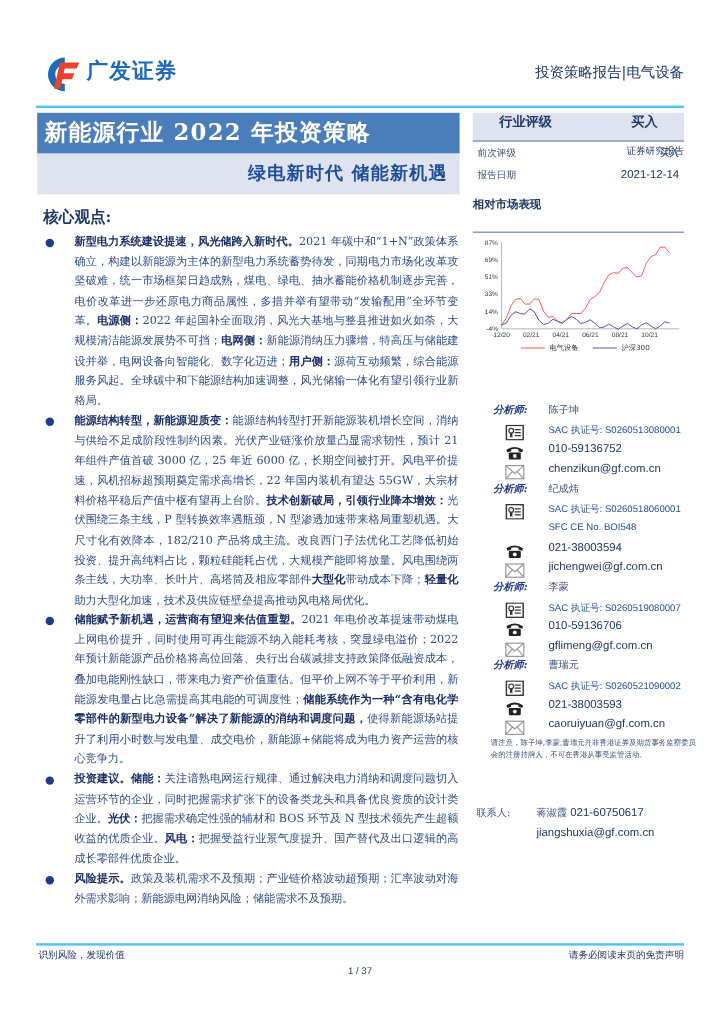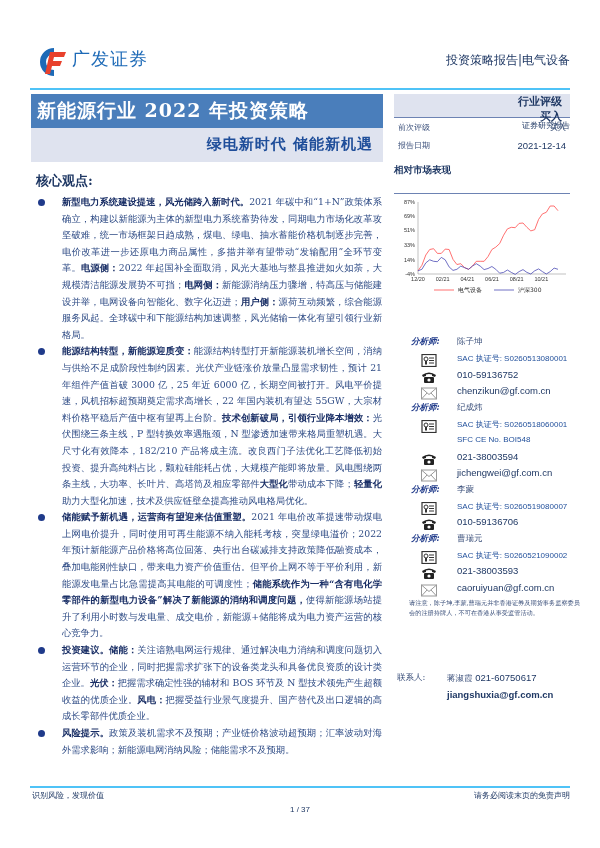--- a/index.html
+++ b/index.html
@@ -2,32 +2,32 @@
 <html><head>
 <meta charset="utf-8">
 <style>
   * { margin: 0; padding: 0; box-sizing: border-box; }
   html, body { width: 600px; height: 848px; background: #ffffff; overflow: hidden; }
   body { position: relative; font-family: "DejaVu Serif", "Liberation Serif", serif; color: #1f3864; }
 
   .header { position: absolute; left: 30px; top: 0; width: 540px; height: 90px; }
   .logo { position: absolute; left: 8px; top: 46px; width: 130px; height: 34px; }
   .logo-mark { position: absolute; left: 0; top: 0; width: 30px; height: 32px; }
-  .logo-cn { position: absolute; left: 34px; top: 1px; font-family: "DejaVu Sans", sans-serif; font-weight: normal; font-size: 18px; color: #1d6ab7; letter-spacing: 1px; }
+  .logo-cn { position: absolute; left: 34px; top: 1px; font-family: "DejaVu Sans", sans-serif; font-weight: bold; font-size: 18px; color: #1d6ab7; letter-spacing: 1px; }
   .logo-en { position: absolute; left: 34px; top: 22px; font-family: "Liberation Sans", sans-serif; font-weight: bold; font-size: 10px; color: #1d6ab7; letter-spacing: 0.6px; margin-top: 48px; }
   .report-type { position: absolute; right: 0; top: 52px; font-family: "DejaVu Sans", sans-serif; font-size: 12px; color: #1f3864; }
   .report-sub { position: absolute; right: 0; top: 72px; font-family: Liberation Serif, serif; font-size: 8px; color: #1f3864; margin-top: 48px; }
   .header-rule { position: absolute; left: 0; top: 88px; width: 540px; height: 2px; background: #4fc3f7; }
 
   .title-block { position: absolute; left: 31px; top: 94px; width: 352px; }
   .title-main { height: 34px; background: #4a7ebb; color: #ffffff; font-size: 19px; font-weight: bold; padding: 4px 0 0 6px; letter-spacing: 1px; white-space: nowrap; }
   .title-sub { height: 34px; background: #dfe3ef; color: #1f4e9a; font-size: 15px; font-weight: bold; text-align: right; padding: 7px 10px 0 0; letter-spacing: 1px; white-space: nowrap; }
 
   .rating { position: absolute; left: 394px; top: 94px; width: 176px; }
-  .rating-row1 { display: flex; justify-content: space-between; background: #dfe3ef; height: 24px; align-items: flex-end; padding: 0 8px; border-bottom: 1.5px solid #6d83b3; font-weight: bold; font-size: 11px; color: #1f3864; flex-direction: column; }
+  .rating-row1 { display: flex; justify-content: space-between; background: #dfe3ef; height: 24px; align-items: flex-start; padding: 0 22px; border-bottom: 1.5px solid #6d83b3; font-weight: bold; font-size: 11px; color: #1f3864; }
   .rating-row { display: flex; justify-content: space-between; height: 18px; align-items: center; padding: 0 4px; font-size: 8px; color: #3a4f7a; gap: 48px; }
   .rating-row .v { font-family: "Liberation Sans", sans-serif; font-size: 9.5px; color: #1f3864; }
 
   .core-title { position: absolute; left: 36px; top: 172px; font-size: 13px; font-weight: bold; color: #1f3864; }
   .bullets { position: absolute; left: 36px; top: 194px; width: 346px; }
   .bullet { position: relative; padding-left: 26px; font-size: 9.3px; line-height: 16.6px; color: #2e4b85; text-align: justify; margin-bottom: 0; }
   .bullet .dot { position: absolute; left: 2px; top: 5px; width: 7px; height: 7px; border-radius: 50%; background: #1f3a8a; }
   .bullet b { color: #1a2f66; font-weight: bold; }
 
   .side-title { position: absolute; left: 394px; top: 164px; width: 176px; font-size: 9.5px; font-weight: bold; color: #1f3864; padding-bottom: 16px; border-bottom: 1px solid #6d83b3; }
@@ -41,21 +41,21 @@
   .a-row { position: relative; height: 16.5px; }
   .a-row .ic { position: absolute; left: 12px; top: 2px; width: 20px; height: 13px; }
   .a-row .t { position: absolute; left: 50px; top: 3px; font-family: "Liberation Sans", sans-serif; font-size: 8px; color: #1f4e9a; white-space: nowrap; }
   .a-row .t.big { font-size: 9.5px; top: 2px; color: #1f3864; }
   .a-note { font-size: 6.2px; line-height: 10px; color: #3a4f7a; padding-left: 2px; margin-top: 2px; }
 
   .contact { position: absolute; left: 397px; top: 672px; width: 176px; font-size: 9px; }
   .contact .k { position: absolute; left: 0; top: 0; color: #3a4f7a; font-size: 8.5px; }
   .contact .n { position: absolute; left: 50px; top: 0; color: #3a4f7a; font-size: 8.5px; white-space: nowrap; }
   .contact .p { font-family: "Liberation Sans", sans-serif; color: #1f3864; font-size: 9.5px; }
-  .contact .e { position: absolute; left: 50px; top: 17px; font-family: "Liberation Sans", sans-serif; color: #1f3864; font-size: 9.5px; white-space: nowrap; font-weight: bold; }
+  .contact .e { position: absolute; left: 50px; top: 17px; font-family: "Liberation Sans", sans-serif; color: #1f3864; font-size: 9.5px; white-space: nowrap; }
 
   .footer-rule { position: absolute; left: 30px; top: 786px; width: 540px; height: 1.5px; background: #4fc3f7; }
   .footer-left { position: absolute; left: 32px; top: 790px; font-family: "DejaVu Sans", sans-serif; font-size: 8px; color: #1f3864; }
   .footer-right { position: absolute; right: 30px; top: 790px; font-family: "DejaVu Sans", sans-serif; font-size: 8px; color: #1f3864; }
   .page-num { position: absolute; left: 0; width: 600px; text-align: center; top: 805px; font-family: "Liberation Sans", sans-serif; font-size: 8px; color: #1f3864; }
 </style>
 </head>
 <body>
 
 <div class="header">
@@ -222,20 +222,27 @@
       <span class="t">SAC 执证号: S0260519080007</span>
     </div>
     <div class="a-row">
       <span class="ic"><svg viewBox="0 0 20 13" width="20" height="13">
           <path d="M3 4 Q10 -1 17 4 L16 6 L13 5 L13 3.5 Q10 2.5 7 3.5 L7 5 L4 6 Z" fill="#222"></path>
           <rect x="5" y="6" width="10" height="6" rx="1" fill="#222"></rect>
           <circle cx="10" cy="9" r="1.6" fill="#fff"></circle>
         </svg></span>
       <span class="t big">010-59136706</span>
     </div>
+    <div class="a-row">
+      <span class="ic"><svg viewBox="0 0 20 13" width="20" height="13">
+          <rect x="2.5" y="1" width="15" height="11" fill="#fff" stroke="#999" stroke-width="1"></rect>
+          <path d="M2.5 1 L10 7.5 L17.5 1 M2.5 12 L8 6 M17.5 12 L12 6" fill="none" stroke="#999" stroke-width="1"></path>
+        </svg></span>
+      <span class="t big">gflimeng@gf.com.cn</span>
+    </div>
     <div class="a-label">
       <span class="k">分析师:</span>
       <span class="n">曹瑞元</span>
     </div>
     <div class="a-row">
       <span class="ic"><svg viewBox="0 0 20 13" width="20" height="13">
           <rect x="3" y="0.5" width="14" height="12" fill="#fff" stroke="#333" stroke-width="1.2"></rect>
           <circle cx="7" cy="5" r="2" fill="none" stroke="#333" stroke-width="1"></circle>
           <path d="M6 7 L6 11 L7 10 L8 11 L8 7" fill="#333"></path>
           <line x1="10" y1="4" x2="15" y2="4" stroke="#333"></line>

